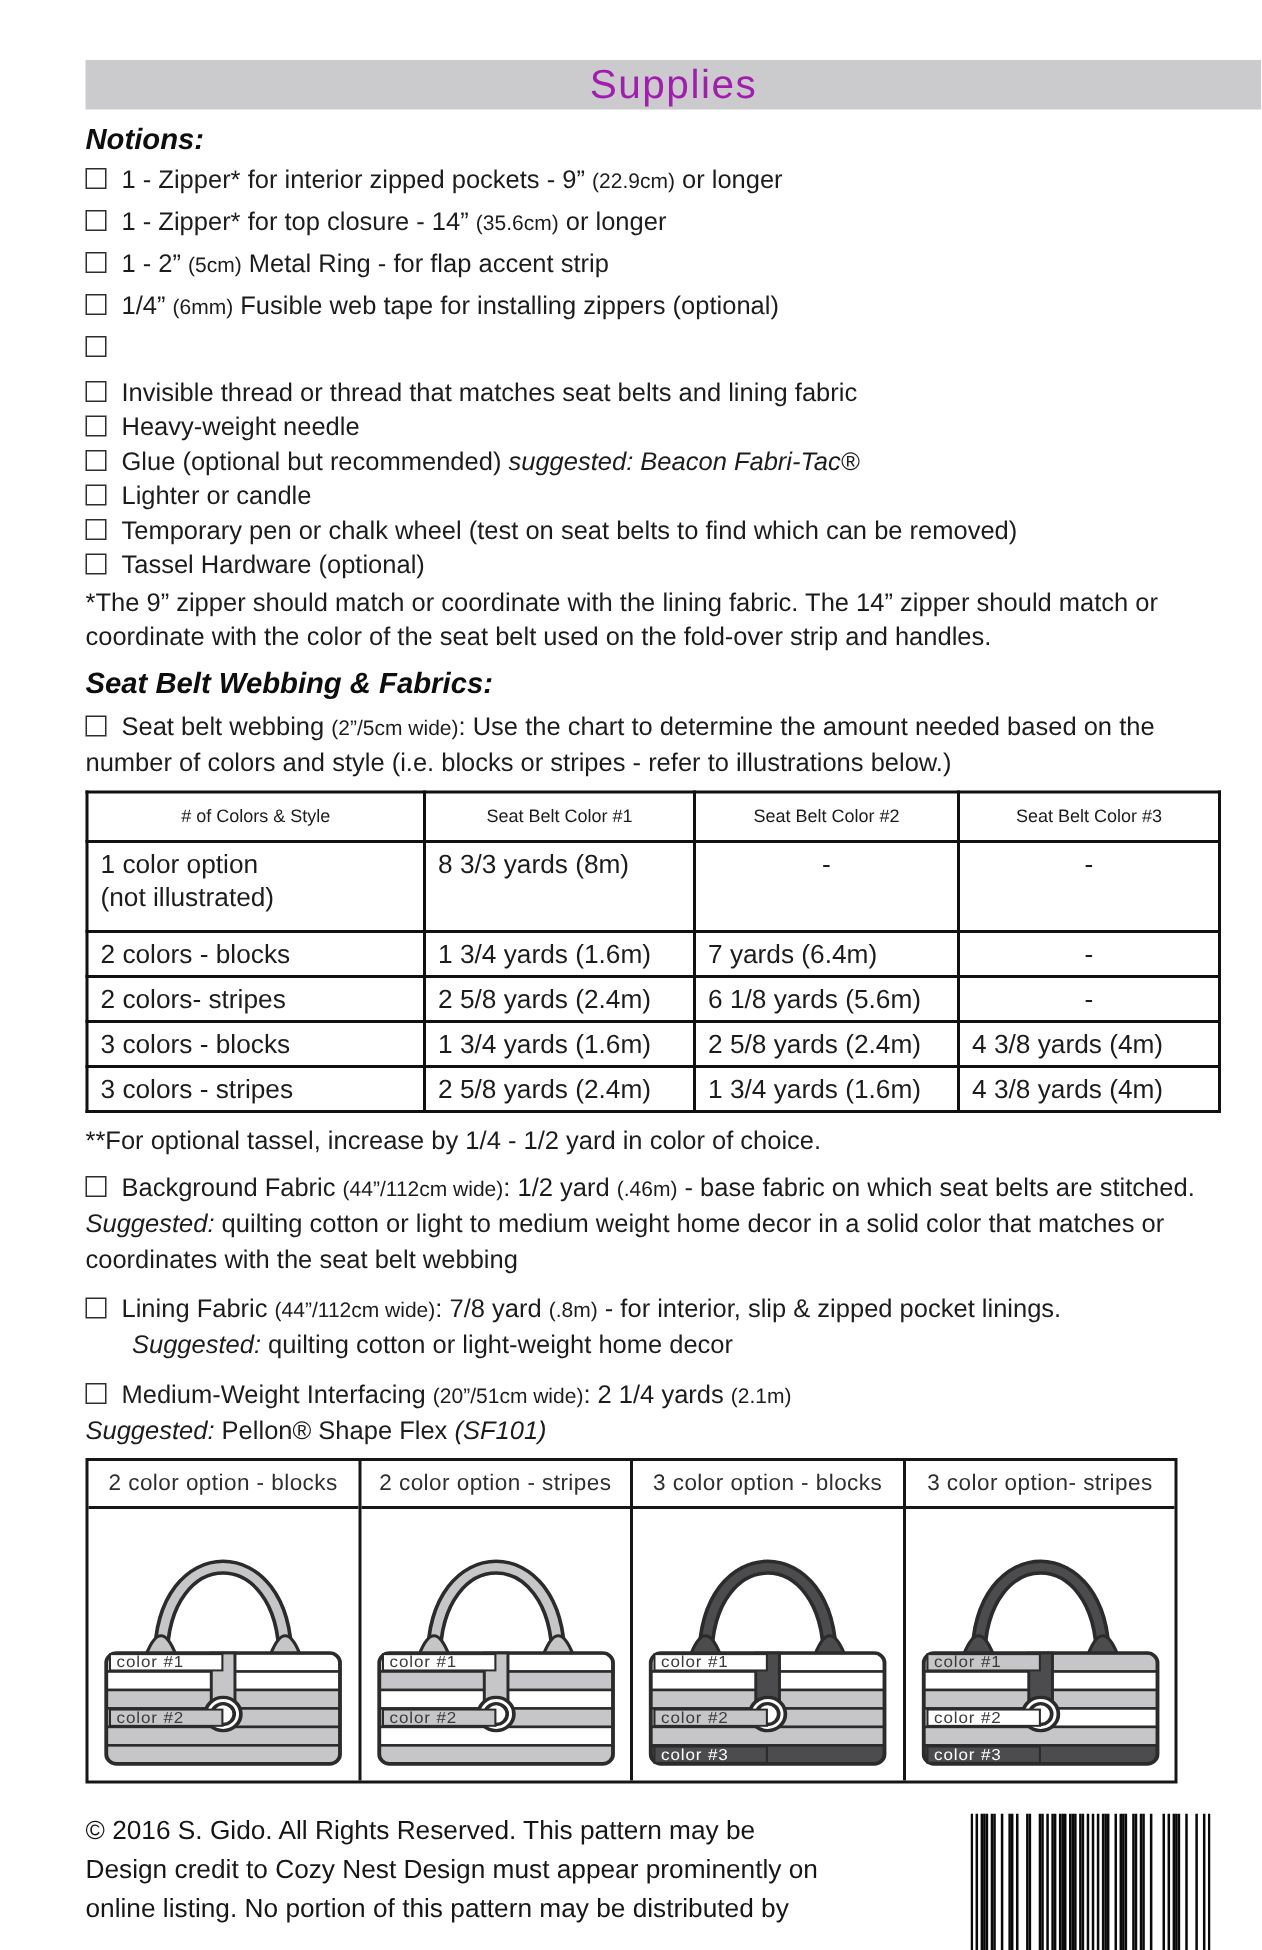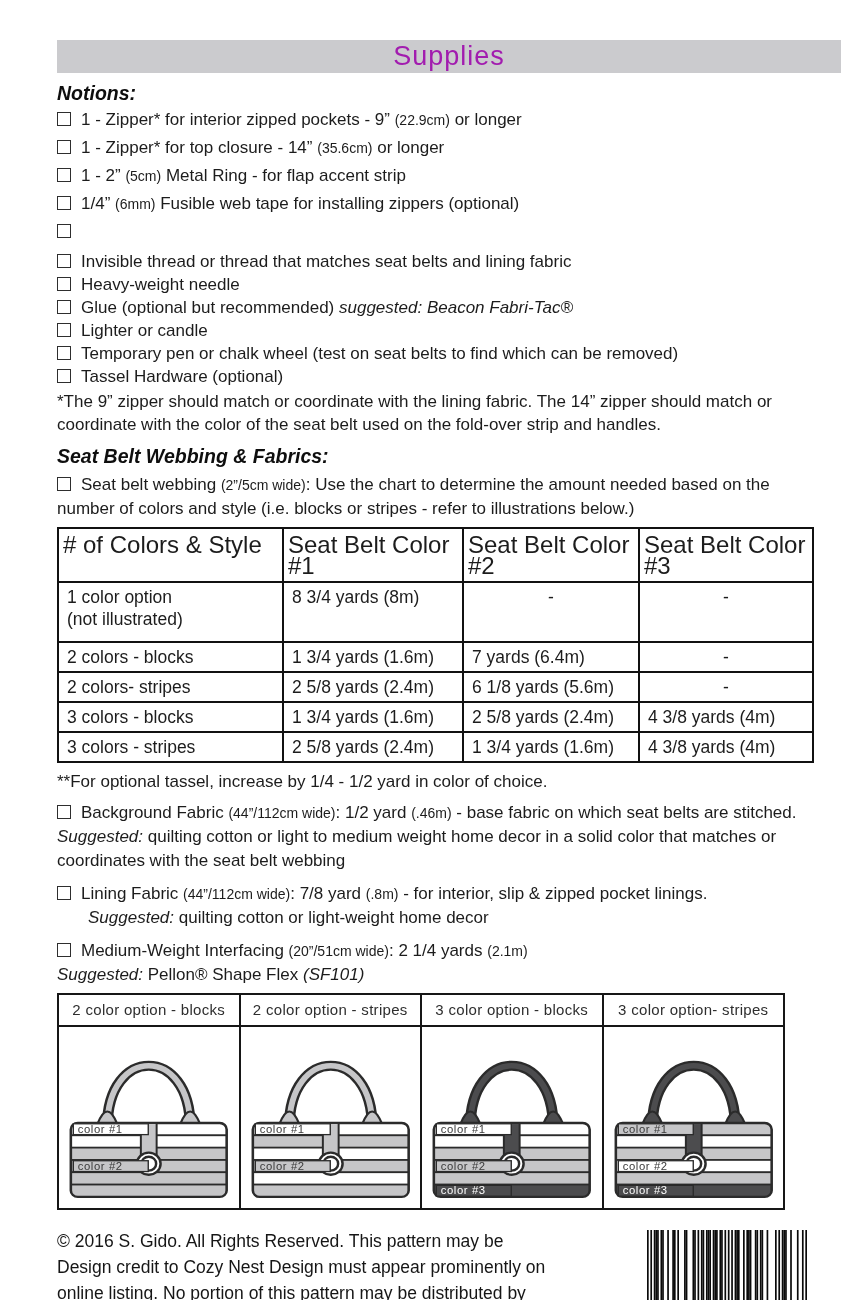--- a/index.html
+++ b/index.html
@@ -16,21 +16,21 @@
        margin-right:10px;vertical-align:-1px;background:#fff;}
   .s-n{font-size:17px;}
   .s-sm{font-size:14px;}
   .s-i{font-size:17px;font-style:italic;}
   .note{font-size:17px;line-height:23px;margin-top:2px;}
   .para{font-size:17px;line-height:24px;}
   .mb10{margin-bottom:9px;}
   .indent{padding-left:31px;}
   table.yardage{border-collapse:collapse;margin-top:6px;table-layout:fixed;width:755px;}
   .yardage th,.yardage td{border:2px solid #111;font-weight:normal;vertical-align:top;}
-  .yardage th{text-align:left;font-size:24px;padding:5px 4px;line-height:21px;}
+  .yardage th{text-align:center;font-size:12px;padding:5px 4px;line-height:21px;}
   .yardage td{font-size:17.5px;padding:3px 8px;line-height:22px;}
   .yardage td.center{text-align:center;}
   .yardage tr.tall td{height:52px;}
   .tassel{font-size:17px;line-height:23px;margin:7px 0 8px;}
   .illus{display:flex;width:728px;border:2.5px solid #161616;margin-top:6px;box-sizing:border-box;}
   .panel{flex:1;border-right:2.5px solid #161616;min-width:0;}
   .panel:last-child{border-right:none;}
   .panel-caption{height:30px;line-height:30px;text-align:center;border-bottom:2px solid #161616;
                  font-size:15px;color:#2e2e2e;letter-spacing:0.3px;white-space:nowrap;overflow:hidden;}
   .panel-art{height:181px;}
@@ -93,21 +93,21 @@
             <th>Seat Belt Color #3</th>
           </tr>
         </thead>
         <tbody>
           <tr class="tall">
             <td>
               <div>1 color option</div>
               <div>(not illustrated)</div>
             </td>
             <td>
-              <div>8 3/4 yards (8m)</div>
+              <div>8 3/3 yards (8m)</div>
             </td>
             <td class="center">
               <div>-</div>
             </td>
             <td class="center">
               <div>-</div>
             </td>
           </tr>
           <tr>
             <td>

